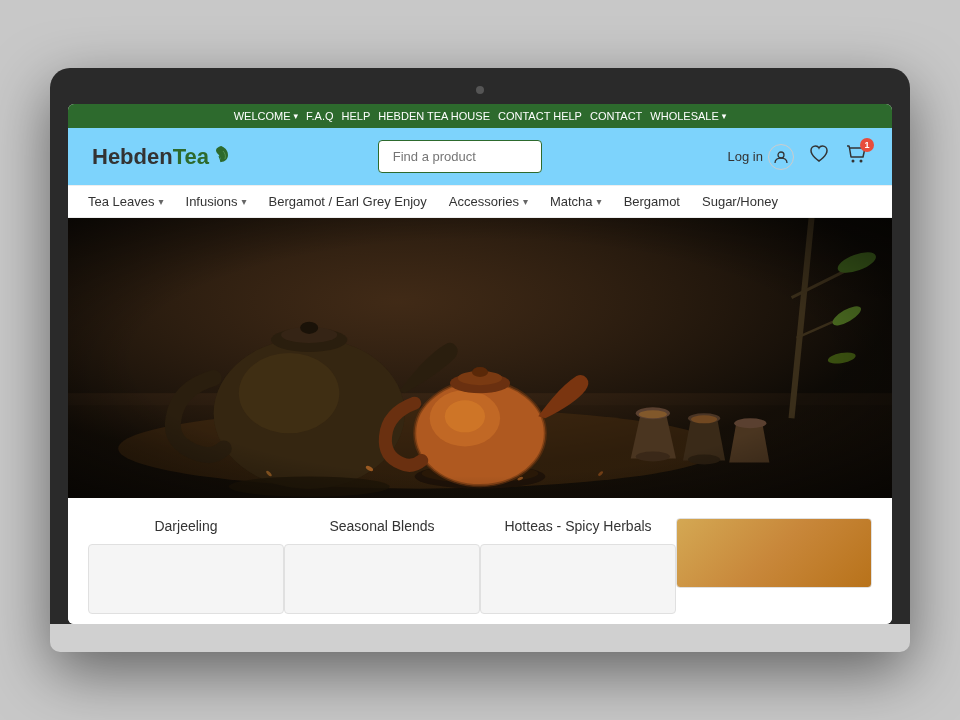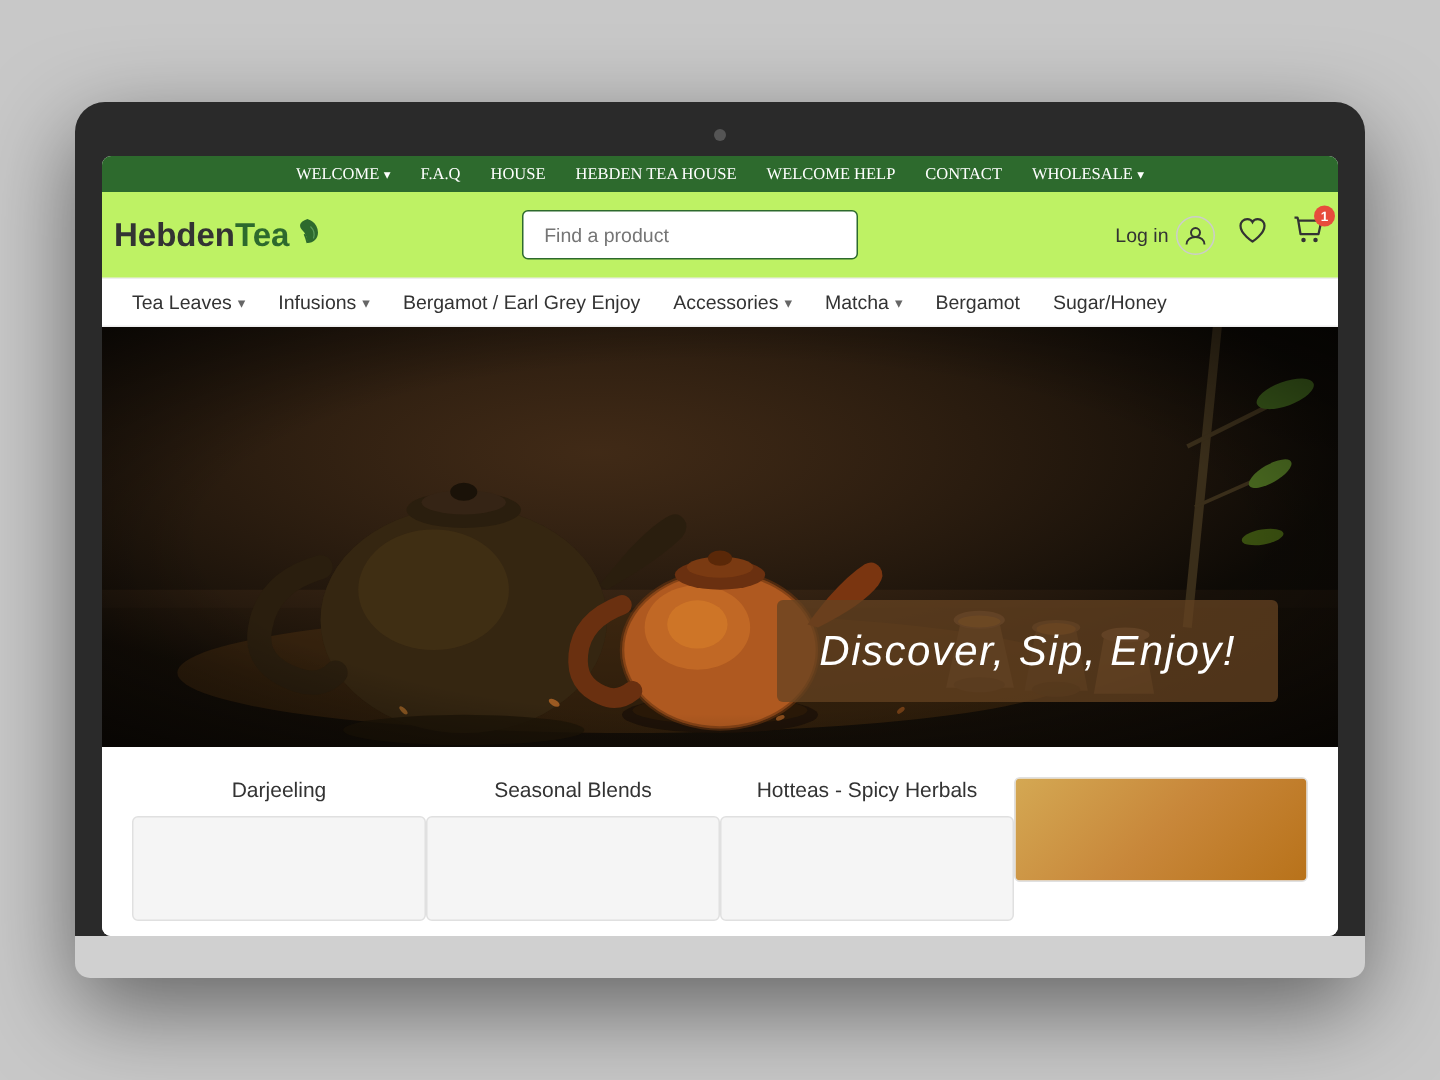--- a/index.html
+++ b/index.html
@@ -43,41 +43,40 @@
       margin: 0 -18px;
     }
 
     
     .top-bar {
       background: #2d6a2d;
       padding: 6px 20px;
       display: flex;
       justify-content: center;
       align-items: center;
-      gap: 20px;
-      font-family: Liberation Serif, serif;
+      gap: 8px;
     }
 
     .top-bar-item {
       color: #fff;
       font-size: 11px;
       display: flex;
       align-items: center;
       gap: 3px;
       cursor: pointer;
     }
 
     .top-bar-item .chevron {
       font-size: 9px;
     }
 
     
     .header {
-      background: #bef264;
-      padding: 12px 8px;
+      background: #7dd3fc;
+      padding: 12px 24px;
       display: flex;
       align-items: center;
       justify-content: space-between;
       border-bottom: 1px solid #eee;
     }
 
     .logo {
       display: flex;
       align-items: center;
       gap: 0;
@@ -92,21 +91,21 @@
     .logo-tea {
       color: #2d6a2d;
     }
 
     .search-box {
       border: 1.5px solid #2d6a2d;
       border-radius: 4px;
       padding: 8px 14px;
       font-size: 13px;
       color: #999;
-      width: 224px;
+      width: 164px;
       outline: none;
       cursor: text;
     }
 
     .header-actions {
       display: flex;
       align-items: center;
       gap: 14px;
     }
 
@@ -286,27 +285,27 @@
 
     <div class="top-bar">
       <div class="top-bar-item">
         <span>WELCOME</span>
         <span class="chevron">▾</span>
       </div>
       <div class="top-bar-item">
         <span>F.A.Q</span>
       </div>
       <div class="top-bar-item">
-        <span>HOUSE</span>
+        <span>HELP</span>
       </div>
       <div class="top-bar-item">
         <span>HEBDEN TEA HOUSE</span>
       </div>
       <div class="top-bar-item">
-        <span>WELCOME HELP</span>
+        <span>CONTACT HELP</span>
       </div>
       <div class="top-bar-item">
         <span>CONTACT</span>
       </div>
       <div class="top-bar-item">
         <span>WHOLESALE</span>
         <span class="chevron">▾</span>
       </div>
     </div>
 
@@ -466,23 +465,20 @@
 
           <defs>
             <radialGradient id="vignette" cx="50%" cy="50%" r="70%">
               <stop offset="60%" stop-color="transparent"></stop>
               <stop offset="100%" stop-color="rgba(0,0,0,0.6)"></stop>
             </radialGradient>
           </defs>
           <rect width="820" height="280" fill="url(#vignette)"></rect>
         </svg>
 
-        <div class="hero-overlay">
-          <div class="hero-text">Discover, Sip, Enjoy!</div>
-        </div>
       </div>
     </div>
 
     <div class="featured">
       <div class="featured-grid">
 
         <div class="featured-item">
           <div class="featured-title">Darjeeling</div>
           <div class="featured-img-placeholder"></div>
         </div>

